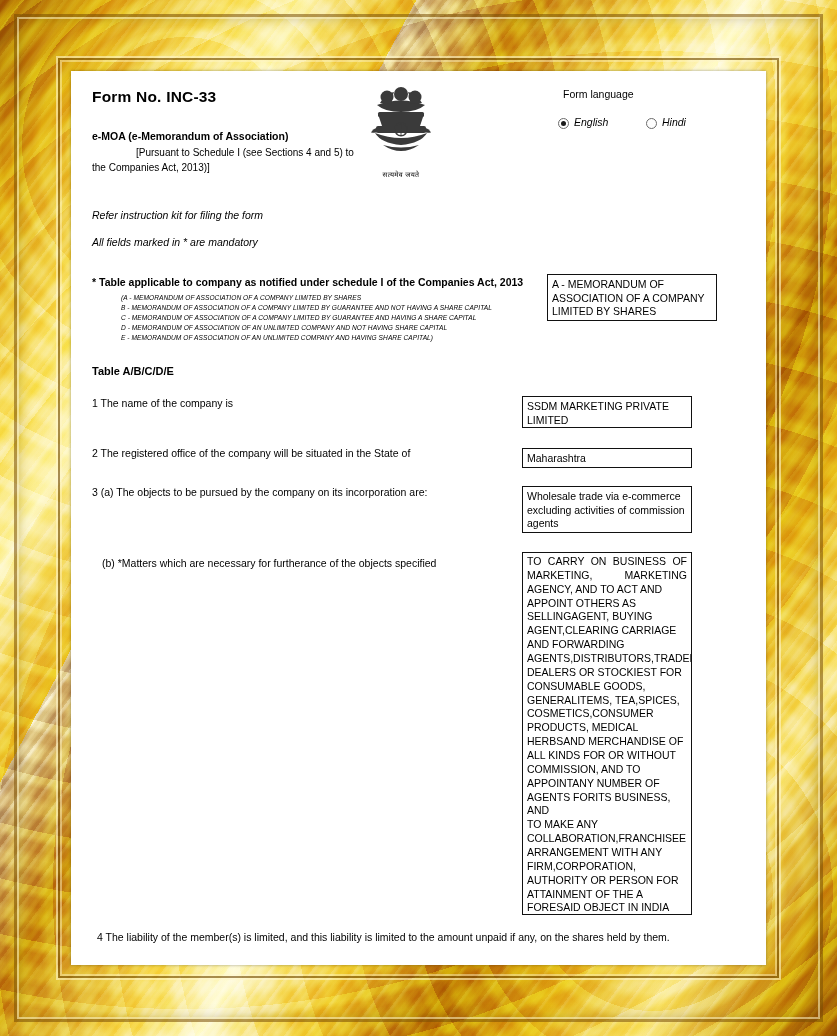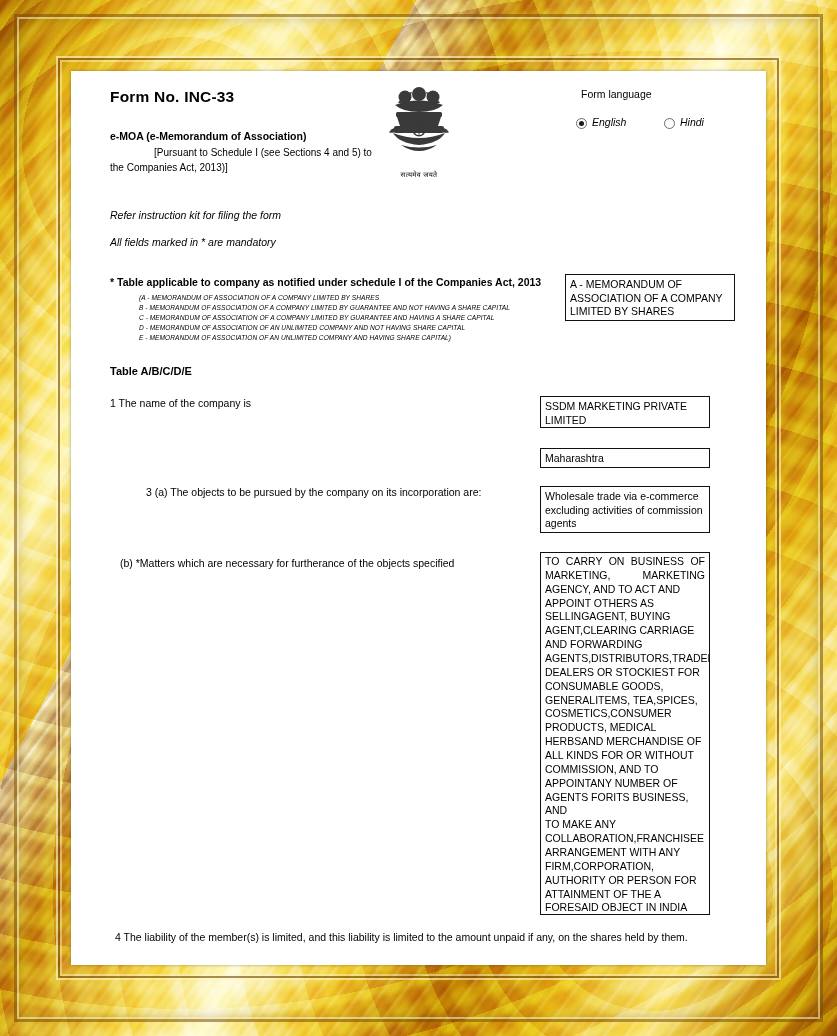--- a/index.html
+++ b/index.html
@@ -79,21 +79,21 @@
     width: 695px;
     height: 894px;
     background: #ffffff;
     box-sizing: border-box;
     box-shadow: 0 0 3px rgba(0,0,0,0.35);
     overflow: hidden;
     color: #000000;
   }
   .pad {
     position: absolute;
-    left: 18px; top: 0;
+    left: 0; top: 0;
     width: 695px;
     height: 894px;
   }
 
   
   .form-no {
     position: absolute;
     left: 21px; top: 17px;
     font-size: 15.5px;
     font-weight: bold;
@@ -205,21 +205,21 @@
   }
 
   
   .q {
     position: absolute;
     font-size: 10.5px;
     line-height: 1.35;
   }
   .q1 { left: 21px; top: 325px; }
   .q2 { left: 21px; top: 375px; }
-  .q3a { left: 21px; top: 414px; margin-left: 36px; }
+  .q3a { left: 21px; top: 414px; }
   .q3b { left: 31px; top: 485px; width: 400px; }
   .q3b .ln2 { display: block; margin-left: 17px; }
   .q4 {
     left: 26px; top: 859px;
     width: 650px;
   }
 
   
   .box {
     position: absolute;
@@ -330,20 +330,21 @@
         <div>D - MEMORANDUM OF ASSOCIATION OF AN UNLIMITED COMPANY AND NOT HAVING SHARE CAPITAL</div>
         <div>E - MEMORANDUM OF ASSOCIATION OF AN UNLIMITED COMPANY AND HAVING SHARE CAPITAL)</div>
       </div>
       <div class="box box-table-type">A - MEMORANDUM OF ASSOCIATION OF A COMPANY LIMITED BY SHARES</div>
 
       <div class="table-abcde">Table A/B/C/D/E</div>
 
       <div class="q q1">1 The name of the company is</div>
       <div class="box box-company-name">SSDM MARKETING PRIVATE LIMITED</div>
 
+      <div class="q q2">2 The registered office of the company will be situated in the State of</div>
       <div class="box box-state">Maharashtra</div>
 
       <div class="q q3a">3 (a) The objects to be pursued by the company on its incorporation are:</div>
       <div class="box box-objects">Wholesale trade via e-commerce excluding activities of commission agents</div>
 
       <div class="q q3b">
         <span>(b) *Matters which are necessary for furtherance of the objects specified</span>
       </div>
       <div class="box box-matters">
         <p class="justify">TO CARRY ON BUSINESS OF MARKETING, MARKETING AGENCY, AND TO ACT AND</p>

